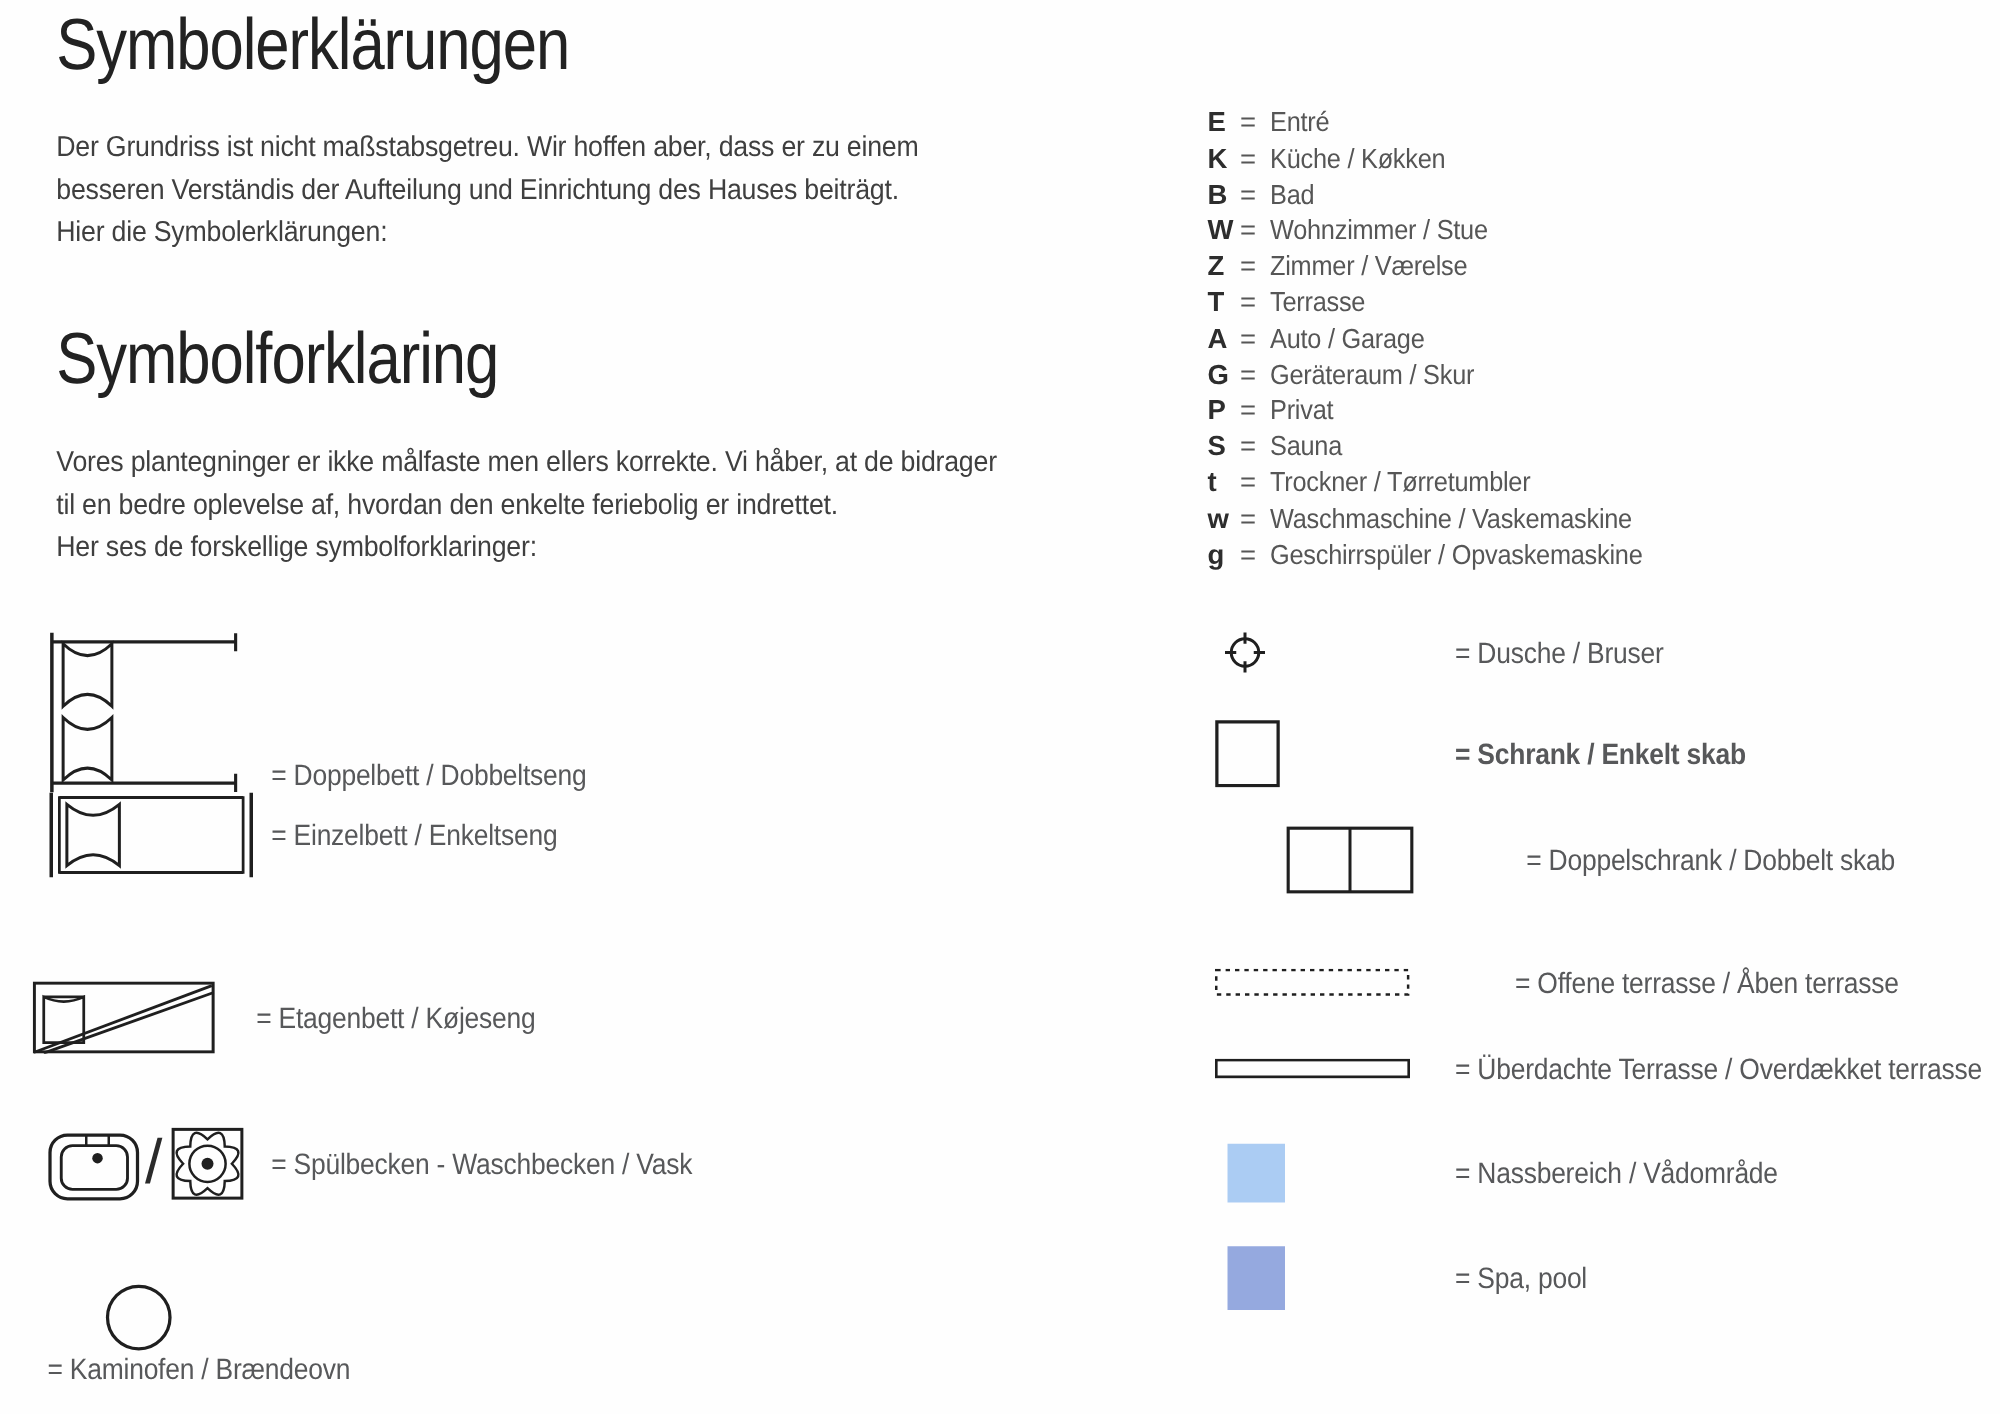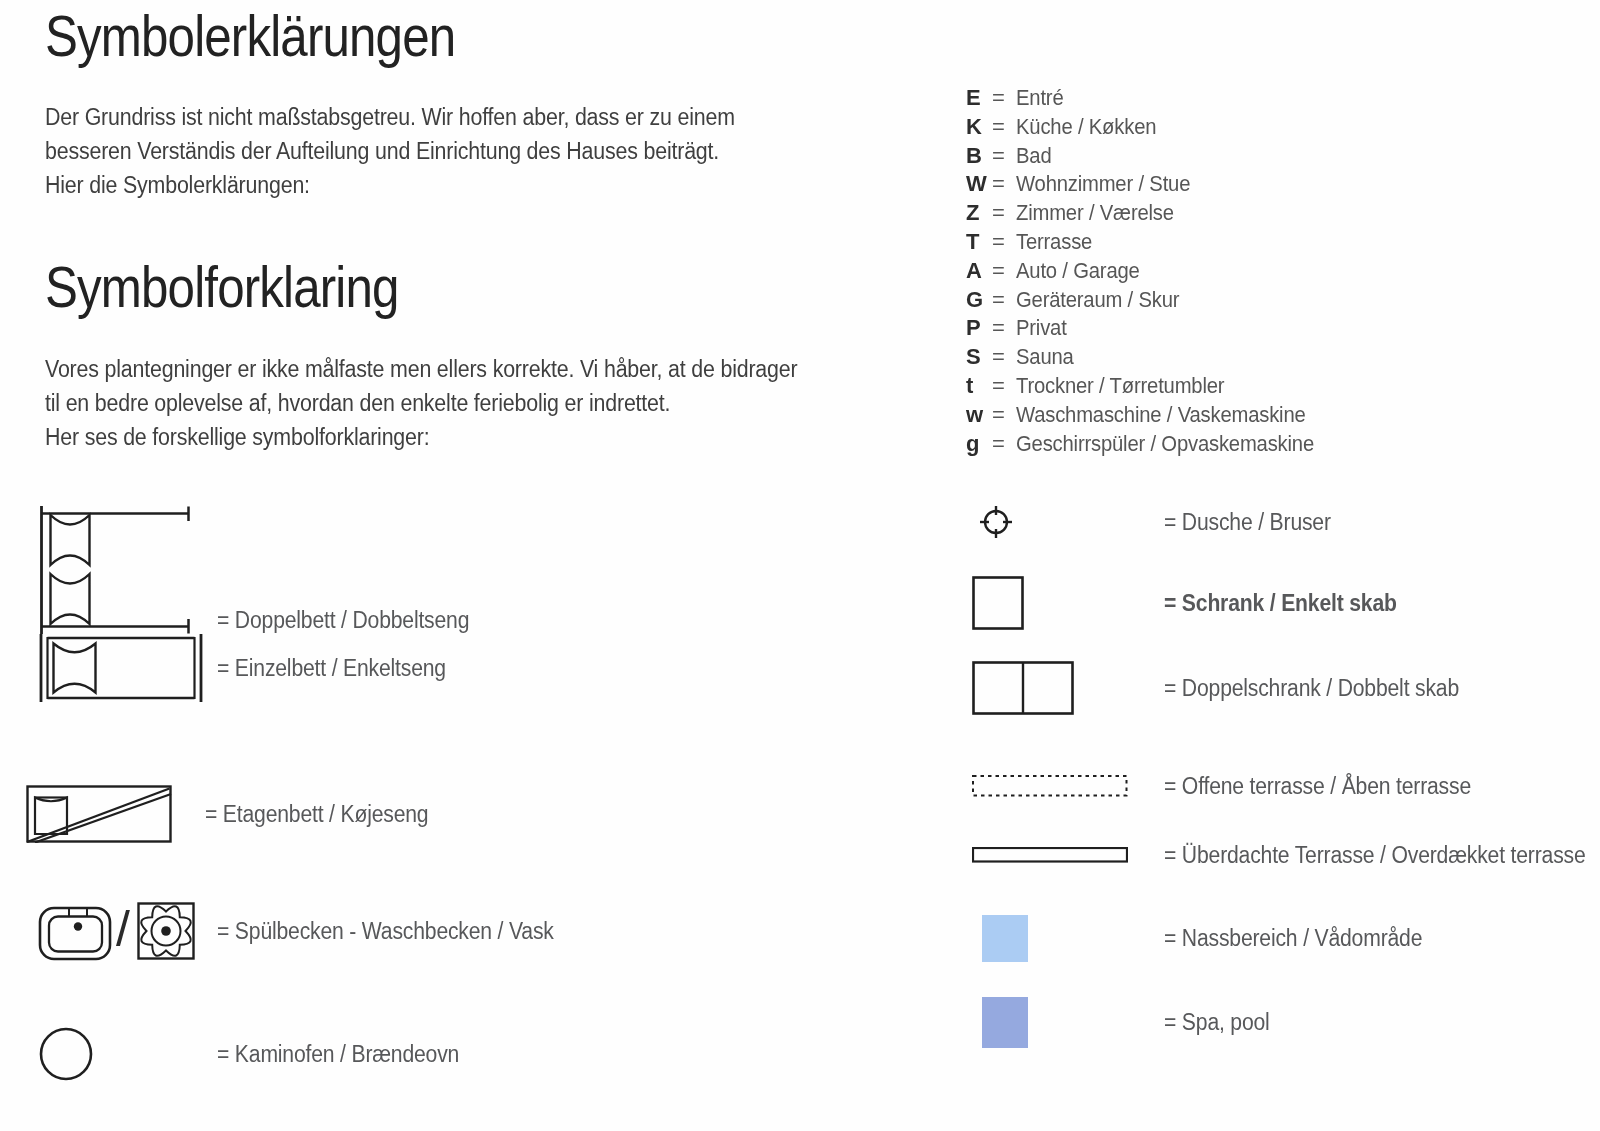--- a/index.html
+++ b/index.html
@@ -198,21 +198,21 @@
     <svg width="60" height="60" viewBox="0 0 60 60">
       <rect class="ln" x="2.5" y="2.5" width="55" height="55" stroke-width="2.4"></rect>
       <path class="ln" stroke-width="2" d="M49.5 30 Q62.3 43.4 43.8 43.8 Q43.4 62.3 30 49.5 Q16.6 62.3 16.2 43.8 Q-2.3 43.4 10.5 30 Q-2.3 16.6 16.2 16.2 Q16.6 -2.3 30 10.5 Q43.4 -2.3 43.8 16.2 Q62.3 16.6 49.5 30 Z"></path>
       <circle class="ln" cx="30" cy="30" r="14.5" stroke-width="2"></circle>
       <circle cx="30" cy="30" r="4.8" fill="#1f1f1f"></circle>
     </svg>
   </div>
   <span class="symbol-label">= Spülbecken - Waschbecken / Vask</span>
 </div>
 
-<div class="legend-row left-row" style="left:38px; top:1026px; height:56px;">
+<div class="legend-row left-row" style="left:38px; top:1026px; height:56px;flex-direction:column;">
   <div class="icon-cell">
     <svg width="56" height="56" viewBox="0 0 56 56">
       <circle class="ln" cx="28" cy="28" r="25" stroke-width="2.6"></circle>
     </svg>
   </div>
   <span class="symbol-label">= Kaminofen / Brændeovn</span>
 </div>
 
 <div class="legend-row right-row" style="left:972px; top:500px; height:44px;">
   <div class="icon-cell" style="padding-left:4px;">
@@ -229,31 +229,31 @@
 
 <div class="legend-row right-row" style="left:972px; top:576px; height:54px;font-weight:bold;">
   <div class="icon-cell">
     <svg width="52" height="54" viewBox="0 0 52 54">
       <rect class="ln" x="1.5" y="1.5" width="49" height="51" stroke-width="2.6"></rect>
     </svg>
   </div>
   <span class="symbol-label">= Schrank / Enkelt skab</span>
 </div>
 
-<div class="legend-row right-row" style="left:972px; top:661px; height:54px;">
+<div class="legend-row right-row" style="left:1029px; top:661px; height:54px;">
   <div class="icon-cell">
     <svg width="102" height="54" viewBox="0 0 102 54">
       <rect class="ln" x="1.5" y="1.5" width="99" height="51" stroke-width="2.6"></rect>
       <line class="ln" x1="51" y1="1.5" x2="51" y2="52.5" stroke-width="2.4"></line>
     </svg>
   </div>
   <span class="symbol-label">= Doppelschrank / Dobbelt skab</span>
 </div>
 
-<div class="legend-row right-row" style="left:972px; top:774px; height:24px;">
+<div class="legend-row right-row" style="left:972px; top:774px; height:24px;gap:48px;">
   <div class="icon-cell">
     <svg width="156" height="22" viewBox="0 0 156 22">
       <rect class="ln" x="1" y="1" width="153.5" height="19.5" stroke-width="2" stroke-dasharray="3.5 4"></rect>
     </svg>
   </div>
   <span class="symbol-label">= Offene terrasse / Åben terrasse</span>
 </div>
 
 <div class="legend-row right-row" style="left:972px; top:846px; height:18px;">
   <div class="icon-cell">

